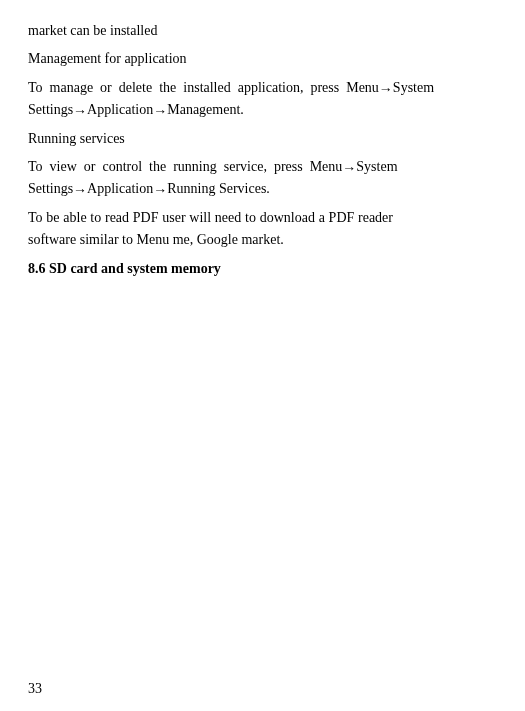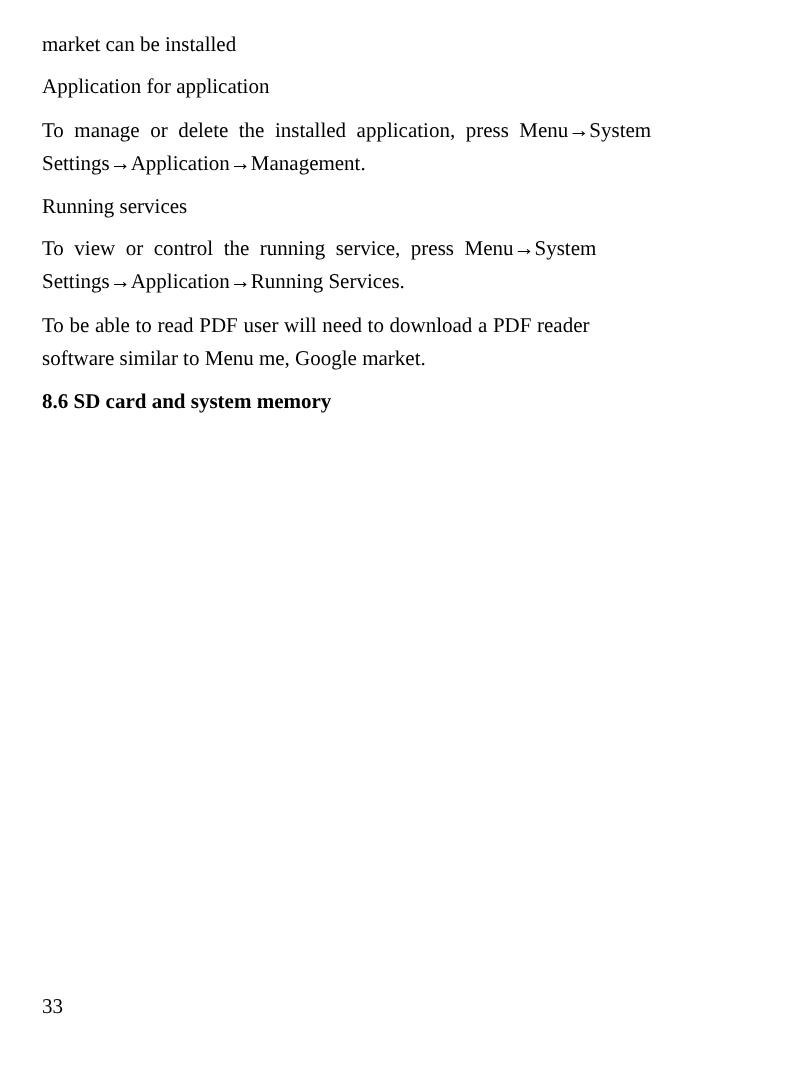--- a/index.html
+++ b/index.html
@@ -14,21 +14,21 @@
       background: #ffffff;
       font-family: Times New Roman, Times, serif;
       font-size: 14px;
       color: #000000;
       overflow: hidden;
     }
 
     .page-container {
       width: 421px;
       height: 711px;
-      padding: 20px 28px 31px 28px;
+      padding: 20px 28px 14px 28px;
       position: relative;
       display: flex;
       flex-direction: column;
     }
 
     .content-area {
       flex: 1;
       display: flex;
       flex-direction: column;
       gap: 0;
@@ -60,21 +60,21 @@
     }
   </style>
 </head>
 <body>
 
 <div class="page-container">
   <div class="content-area">
 
     <p class="paragraph">market can be installed</p>
 
-    <p class="paragraph">Application for application</p>
+    <p class="paragraph">Management for application</p>
 
     <p class="paragraph">To&nbsp;&nbsp;manage&nbsp;&nbsp;or&nbsp;&nbsp;delete&nbsp;&nbsp;the&nbsp;&nbsp;installed&nbsp;&nbsp;application,&nbsp;&nbsp;press&nbsp;&nbsp;Menu→System Settings→Application→Management.</p>
 
     <p class="paragraph">Running services</p>
 
     <p class="paragraph">To&nbsp;&nbsp;view&nbsp;&nbsp;or&nbsp;&nbsp;control&nbsp;&nbsp;the&nbsp;&nbsp;running&nbsp;&nbsp;service,&nbsp;&nbsp;press&nbsp;&nbsp;Menu→System Settings→Application→Running Services.</p>
 
 
     <p class="paragraph">To be able to read PDF user will need to download a PDF reader software similar to Menu me, Google market.</p>
 

